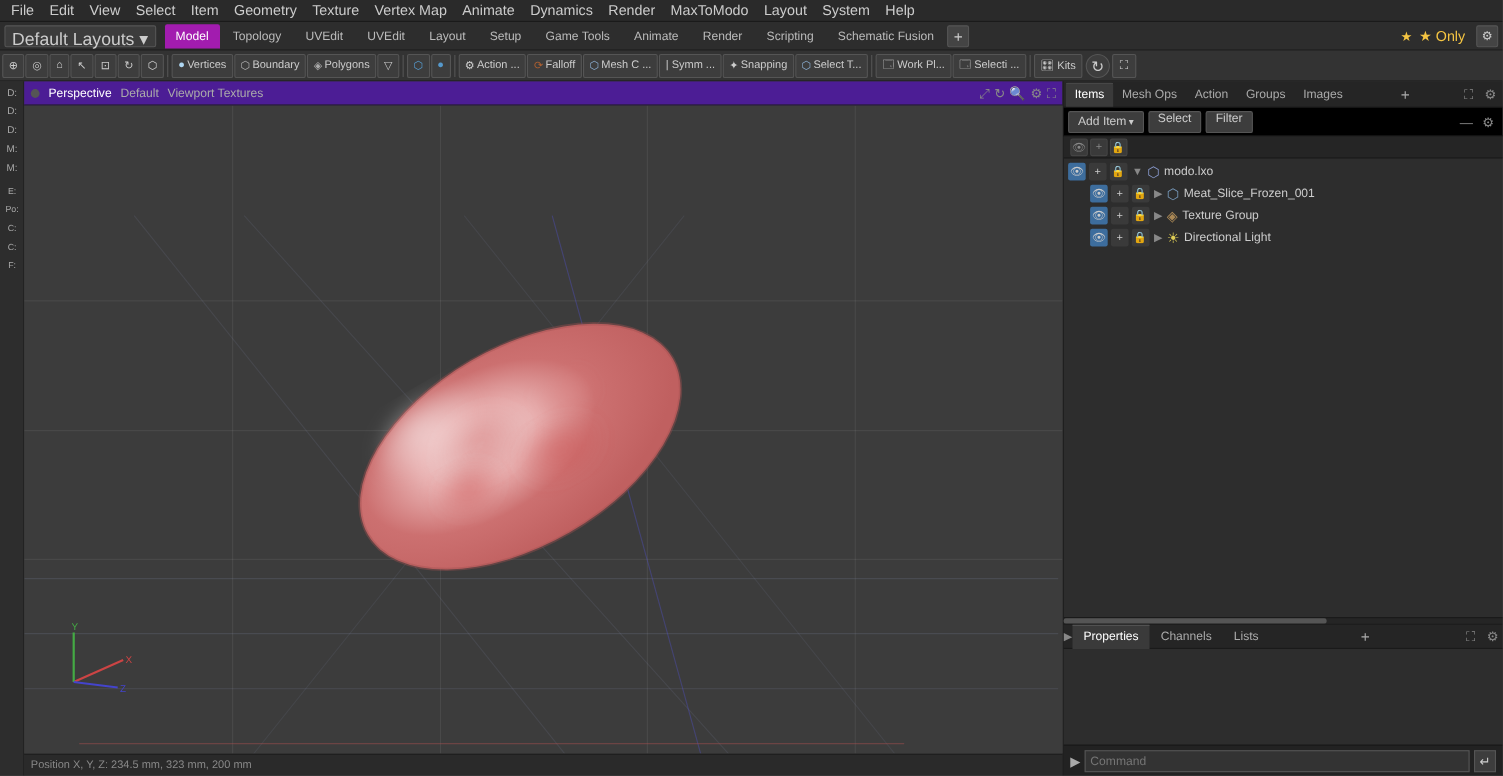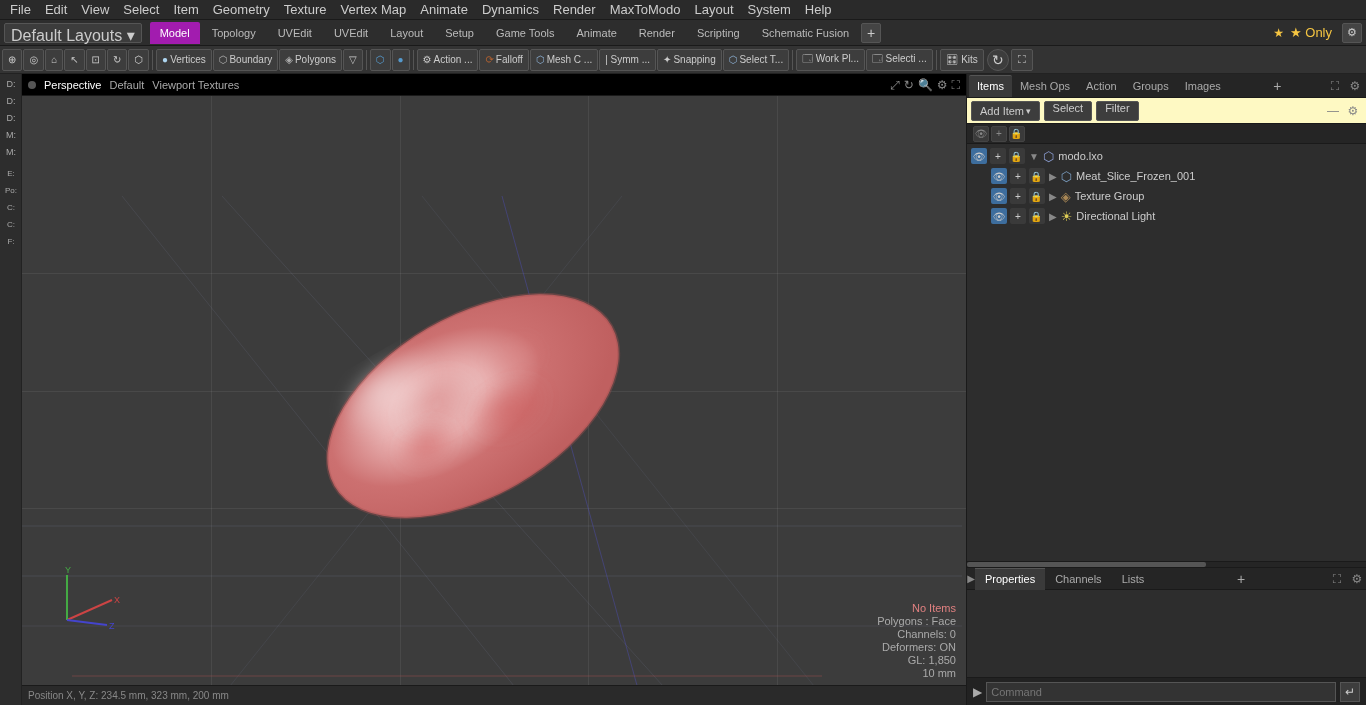--- a/index.html
+++ b/index.html
@@ -67,21 +67,21 @@
       justify-content: center; color: #aaa; font-size: 9px; cursor: pointer;
       margin-bottom: 1px;
     }
 
     
     #viewport-area {
       flex: 1; display: flex; flex-direction: column;
     }
     #viewport-header {
       display: flex; align-items: center; height: 22px;
-      background: #000000; border-bottom: 1px solid #1a1a1a;
+      background: #4c1d95; border-bottom: 1px solid #1a1a1a;
       padding: 0 6px; gap: 8px;
     }
     .vp-dot { width: 8px; height: 8px; background: #555; border-radius: 50%; }
     .vp-tab { font-size: 11px; color: #aaa; cursor: pointer; }
     .vp-tab.active { color: #fff; }
     .vp-icons { margin-left: auto; display: flex; gap: 4px; }
     .vp-icon { font-size: 12px; color: #888; cursor: pointer; }
 
     #viewport-canvas {
       flex: 1; background: #3c3c3c; position: relative; overflow: hidden;
@@ -141,21 +141,21 @@
     .panel-tab-add { margin-left: auto; color: #aaa; cursor: pointer; font-size: 14px; padding: 0 4px; }
     .panel-icons { margin-left: auto; display: flex; gap: 2px; }
     .panel-icon { width: 18px; height: 18px; display: flex; align-items: center; justify-content: center; color: #888; cursor: pointer; font-size: 12px; }
 
     
     #items-panel {
       flex: 1; display: flex; flex-direction: column;
     }
     #items-toolbar {
       display: flex; align-items: center; height: 26px;
-      background: #fef9c3; border-bottom: 1px solid #1a1a1a;
+      background: #000000; border-bottom: 1px solid #1a1a1a;
       padding: 0 4px; gap: 4px;
     }
     .items-add-btn {
       height: 20px; padding: 0 8px; background: #3d3d3d;
       border: 1px solid #555; color: #ccc; font-size: 11px;
       cursor: pointer; border-radius: 2px; display: flex; align-items: center;
     }
     .items-dropdown-arrow { font-size: 9px; margin-left: 2px; }
     .filter-btn {
       height: 20px; padding: 0 8px; background: #3d3d3d;
@@ -395,28 +395,20 @@
 
       <svg id="axes" width="70" height="70">
         <line x1="10" y1="55" x2="55" y2="35" stroke="#cc4444" stroke-width="2"></line>
         <line x1="10" y1="55" x2="10" y2="10" stroke="#44aa44" stroke-width="2"></line>
         <line x1="10" y1="55" x2="50" y2="60" stroke="#4444cc" stroke-width="2"></line>
         <text x="57" y="38" fill="#cc4444" font-size="9">X</text>
         <text x="8" y="8" fill="#44aa44" font-size="9">Y</text>
         <text x="52" y="64" fill="#4444cc" font-size="9">Z</text>
       </svg>
 
-      <div id="info-overlay">
-        <div class="info-line highlight">No Items</div>
-        <div class="info-line">Polygons : Face</div>
-        <div class="info-line">Channels: 0</div>
-        <div class="info-line">Deformers: ON</div>
-        <div class="info-line">GL: 1,850</div>
-        <div class="info-line">10 mm</div>
-      </div>
     </div>
 
     <div id="status-bar">
       <span>Position X, Y, Z:  234.5 mm, 323 mm, 200 mm</span>
     </div>
   </div>
 
   <div id="right-panel">
 
     <div class="panel-tabs">

